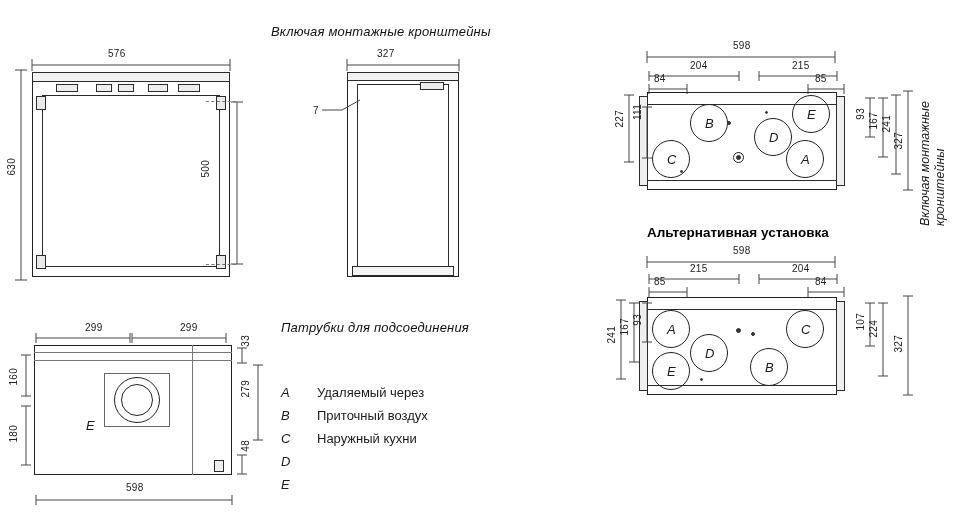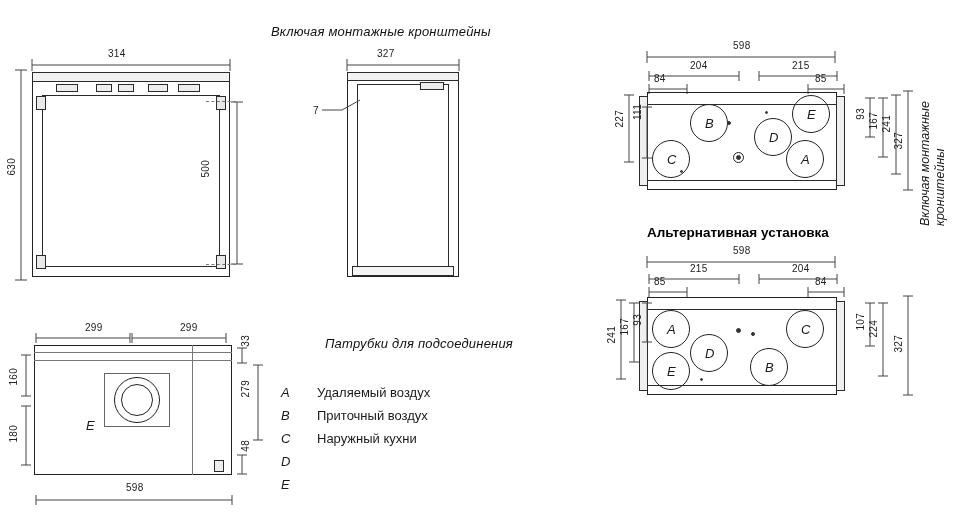--- a/index.html
+++ b/index.html
@@ -22,21 +22,21 @@
   svg{display:block;overflow:visible;}
   .vertlabel{writing-mode:vertical-rl;transform:rotate(180deg);font-style:italic;font-size:12.5px;line-height:15px;}
 </style>
 </head>
 <body>
 
 <div class="abs ital" style="left:271px;top:24px;">Включая монтажные кронштейны</div>
 
 <div>
 
-  <div class="abs dim" style="left:108px;top:48px;">314</div>
+  <div class="abs dim" style="left:108px;top:48px;">576</div>
   <svg class="abs" style="left:30px;top:58px;" width="210" height="14">
     <line x1="2" y1="7" x2="200" y2="7" stroke="#444" stroke-width="1"></line>
     <line x1="2" y1="1" x2="2" y2="13" stroke="#444" stroke-width="1"></line>
     <line x1="200" y1="1" x2="200" y2="13" stroke="#444" stroke-width="1"></line>
   </svg>
 
   <div class="boxthick" style="left:32px;top:72px;width:198px;height:205px;"></div>
 
   <div class="box" style="left:32px;top:72px;width:198px;height:10px;background:#f2f2f2;"></div>
 
@@ -353,28 +353,28 @@
   </svg>
 
   <div class="abs dim" style="left:126px;top:482px;">598</div>
   <svg class="abs" style="left:34px;top:494px;" width="204" height="12">
     <line x1="2" y1="6" x2="198" y2="6" stroke="#444" stroke-width="1"></line>
     <line x1="2" y1="1" x2="2" y2="11" stroke="#444" stroke-width="1"></line>
     <line x1="198" y1="1" x2="198" y2="11" stroke="#444" stroke-width="1"></line>
   </svg>
 </div>
 
-<div class="abs" style="left:281px;top:336px;width:260px;margin-left:44px;">
+<div class="abs" style="left:281px;top:320px;width:260px;">
   <div class="ital">Патрубки для подсоединения</div>
 </div>
 
 <div class="abs" style="left:281px;top:385px;width:400px;">
   <div style="display:flex;align-items:baseline;height:23px;">
     <div class="letter" style="width:36px;">A</div>
-    <div class="leg">Удаляемый воздух</div>
+    <div class="leg">Удаляемый через</div>
   </div>
   <div style="display:flex;align-items:baseline;height:23px;">
     <div class="letter" style="width:36px;">B</div>
     <div class="leg">Приточный воздух</div>
   </div>
   <div style="display:flex;align-items:baseline;height:23px;">
     <div class="letter" style="width:36px;">C</div>
     <div class="leg">Наружный кухни</div>
   </div>
   <div style="display:flex;align-items:baseline;height:23px;">

